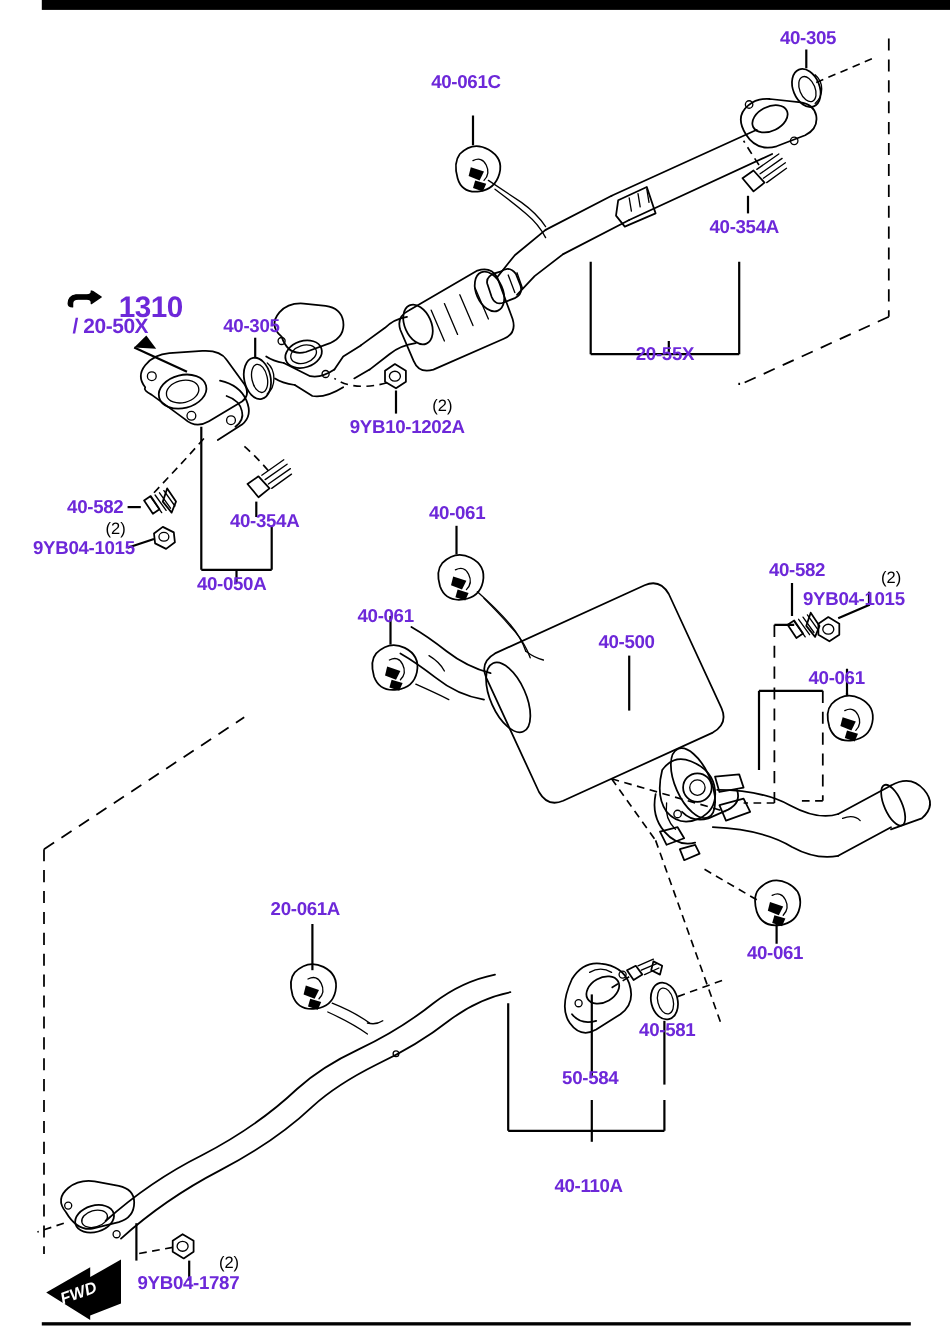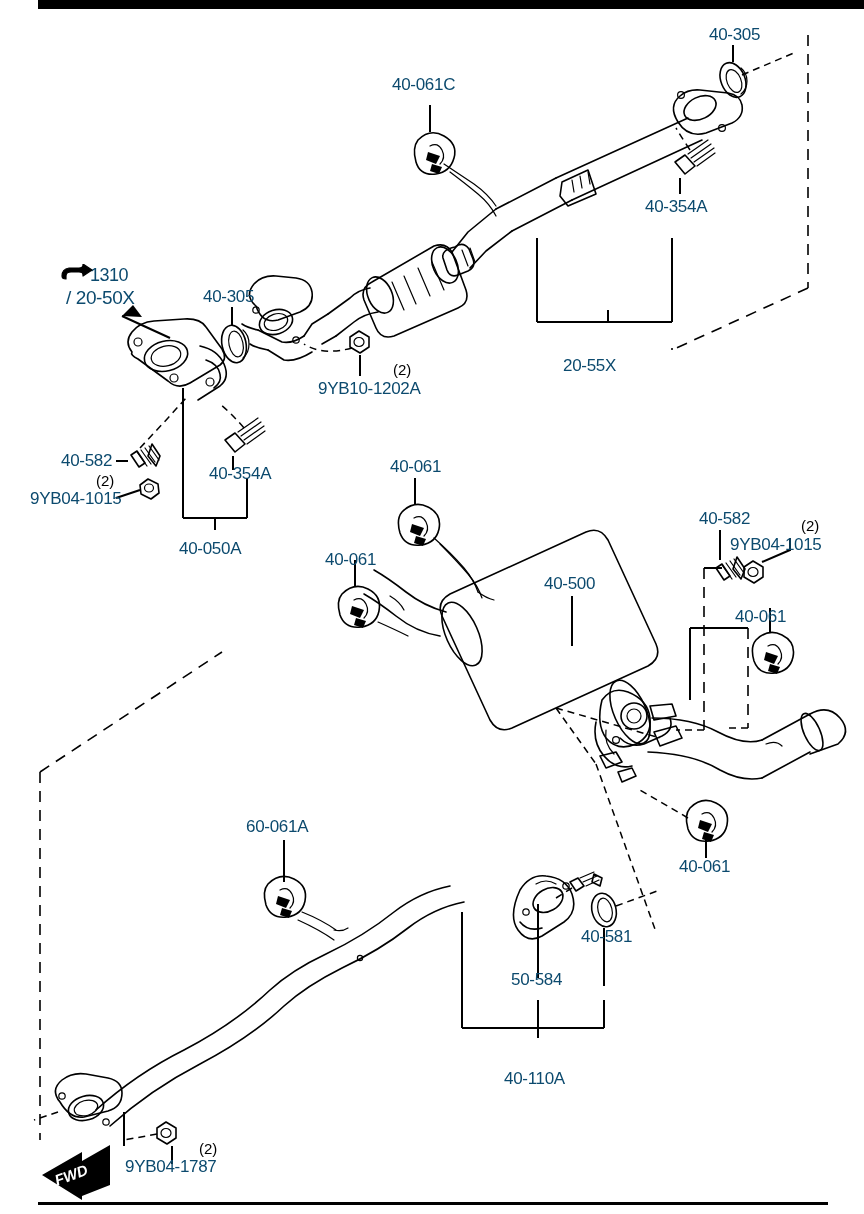--- a/index.html
+++ b/index.html
@@ -18,28 +18,30 @@
   #art {
     position: absolute;
     left: 0; top: 0;
     width: 864px;
     height: 1214px;
   }
   .lbl {
     position: absolute;
     font-family: "Liberation Sans", sans-serif;
     font-size: 17px;
-    color: #0c4a6e;
+    color: #6d28d9;
     white-space: nowrap;
     letter-spacing: -0.3px;
     line-height: 1;
+    font-weight: bold;
   }
   .lbl.big {
-    font-size: 18px;
+    font-size: 27px;
     letter-spacing: -0.5px;
+    margin-left: 18px;
   }
   .lbl.mid {
     font-size: 19px;
     letter-spacing: -0.4px;
   }
   .qty {
     position: absolute;
     font-family: "Liberation Sans", sans-serif;
     font-size: 15px;
     color: #000000;
@@ -423,27 +425,27 @@
       <path class="ll" d="M284 840 L284 882"></path>
       <path class="ll" d="M172 1146 L172 1164"></path>
       <path class="ll" d="M538 978 L538 904"></path>
       <path class="ll" d="M604 986 L604 928"></path>
       <path class="ll" d="M462 912 L462 1028 M462 1028 L604 1028 M604 1028 L604 1000"></path>
       <path class="ll" d="M538 1028 L538 1038"></path>
       <path class="ll" d="M538 1000 L538 1028"></path>
     </g>
   </svg>
 
-  <div class="lbl" style="left:392px; top:76px;">40-061C</div>
+  <div class="lbl" style="left:392px; top:66px;">40-061C</div>
 
   <div class="lbl" style="left:709px; top:26px;">40-305</div>
 
   <div class="lbl" style="left:645px; top:198px;">40-354A</div>
 
-  <div class="lbl" style="left:563px; top:313px;margin-top:44px;">20-55X</div>
+  <div class="lbl" style="left:578px; top:313px;">20-55X</div>
 
   <div class="lbl big" style="left:90px; top:266px;">1310</div>
 
   <div class="lbl mid" style="left:66px; top:288px;">/ 20-50X</div>
 
   <svg style="position:absolute; left:60px; top:264px; width:34px; height:22px;" viewBox="0 0 34 22">
     <path d="M2 12 q0 -7 7 -8 l10 0 q4 0 4 -3 l0 -1 l9 6 l-9 6 l0 -1 q0 -3 -4 -3 l-8 0 q-5 0 -5 4 l0 3 q-4 0 -4 -3 z" fill="#000" stroke="#000" stroke-width="1.2" stroke-linejoin="round"></path>
   </svg>
 
   <div class="lbl" style="left:203px; top:288px;">40-305</div>
@@ -451,38 +453,38 @@
   <div class="lbl" style="left:318px; top:380px;">9YB10-1202A</div>
   <div class="qty" style="left:393px; top:362px;">(2)</div>
 
   <div class="lbl" style="left:61px; top:452px;">40-582</div>
 
   <div class="lbl" style="left:30px; top:490px;">9YB04-1015</div>
   <div class="qty" style="left:96px; top:473px;">(2)</div>
 
   <div class="lbl" style="left:209px; top:465px;">40-354A</div>
 
-  <div class="lbl" style="left:179px; top:540px;">40-050A</div>
+  <div class="lbl" style="left:179px; top:522px;">40-050A</div>
 
   <div class="lbl" style="left:390px; top:458px;">40-061</div>
 
   <div class="lbl" style="left:325px; top:551px;">40-061</div>
 
   <div class="lbl" style="left:544px; top:575px;text-align:right;">40-500</div>
 
   <div class="lbl" style="left:699px; top:510px;">40-582</div>
 
   <div class="lbl" style="left:730px; top:536px;">9YB04-1015</div>
   <div class="qty" style="left:801px; top:518px;">(2)</div>
 
   <div class="lbl" style="left:735px; top:608px;">40-061</div>
 
   <div class="lbl" style="left:679px; top:858px;">40-061</div>
 
-  <div class="lbl" style="left:246px; top:818px;">60-061A</div>
+  <div class="lbl" style="left:246px; top:818px;">20-061A</div>
 
   <div class="lbl" style="left:125px; top:1158px;">9YB04-1787</div>
   <div class="qty" style="left:199px; top:1141px;">(2)</div>
 
   <div class="lbl" style="left:511px; top:971px;">50-584</div>
 
   <div class="lbl" style="left:581px; top:928px;">40-581</div>
 
   <div class="lbl" style="left:504px; top:1070px;">40-110A</div>
 

